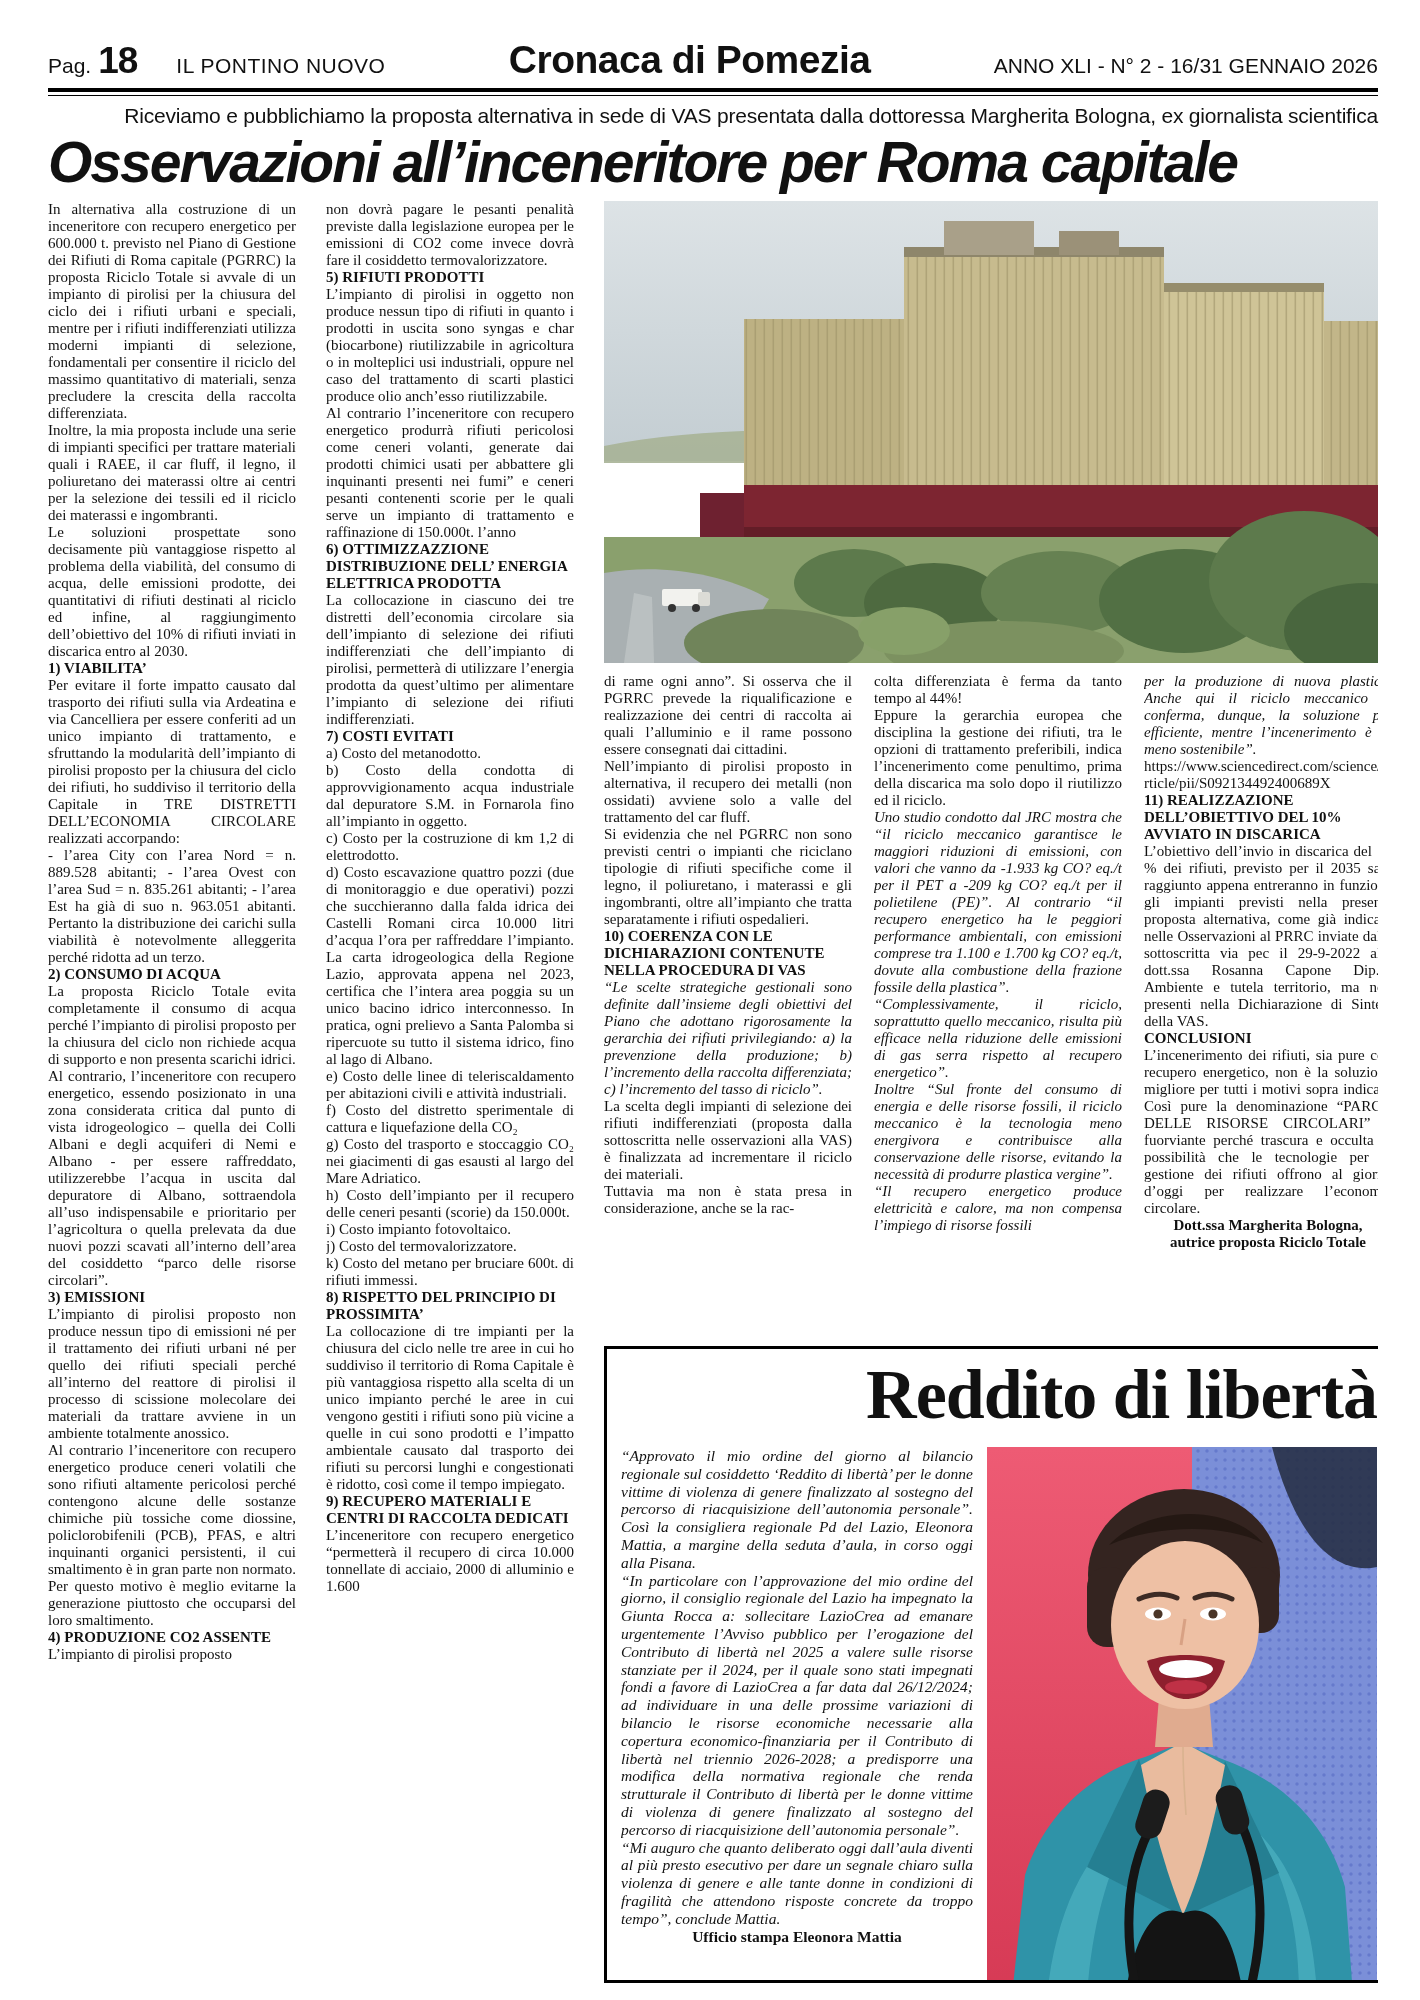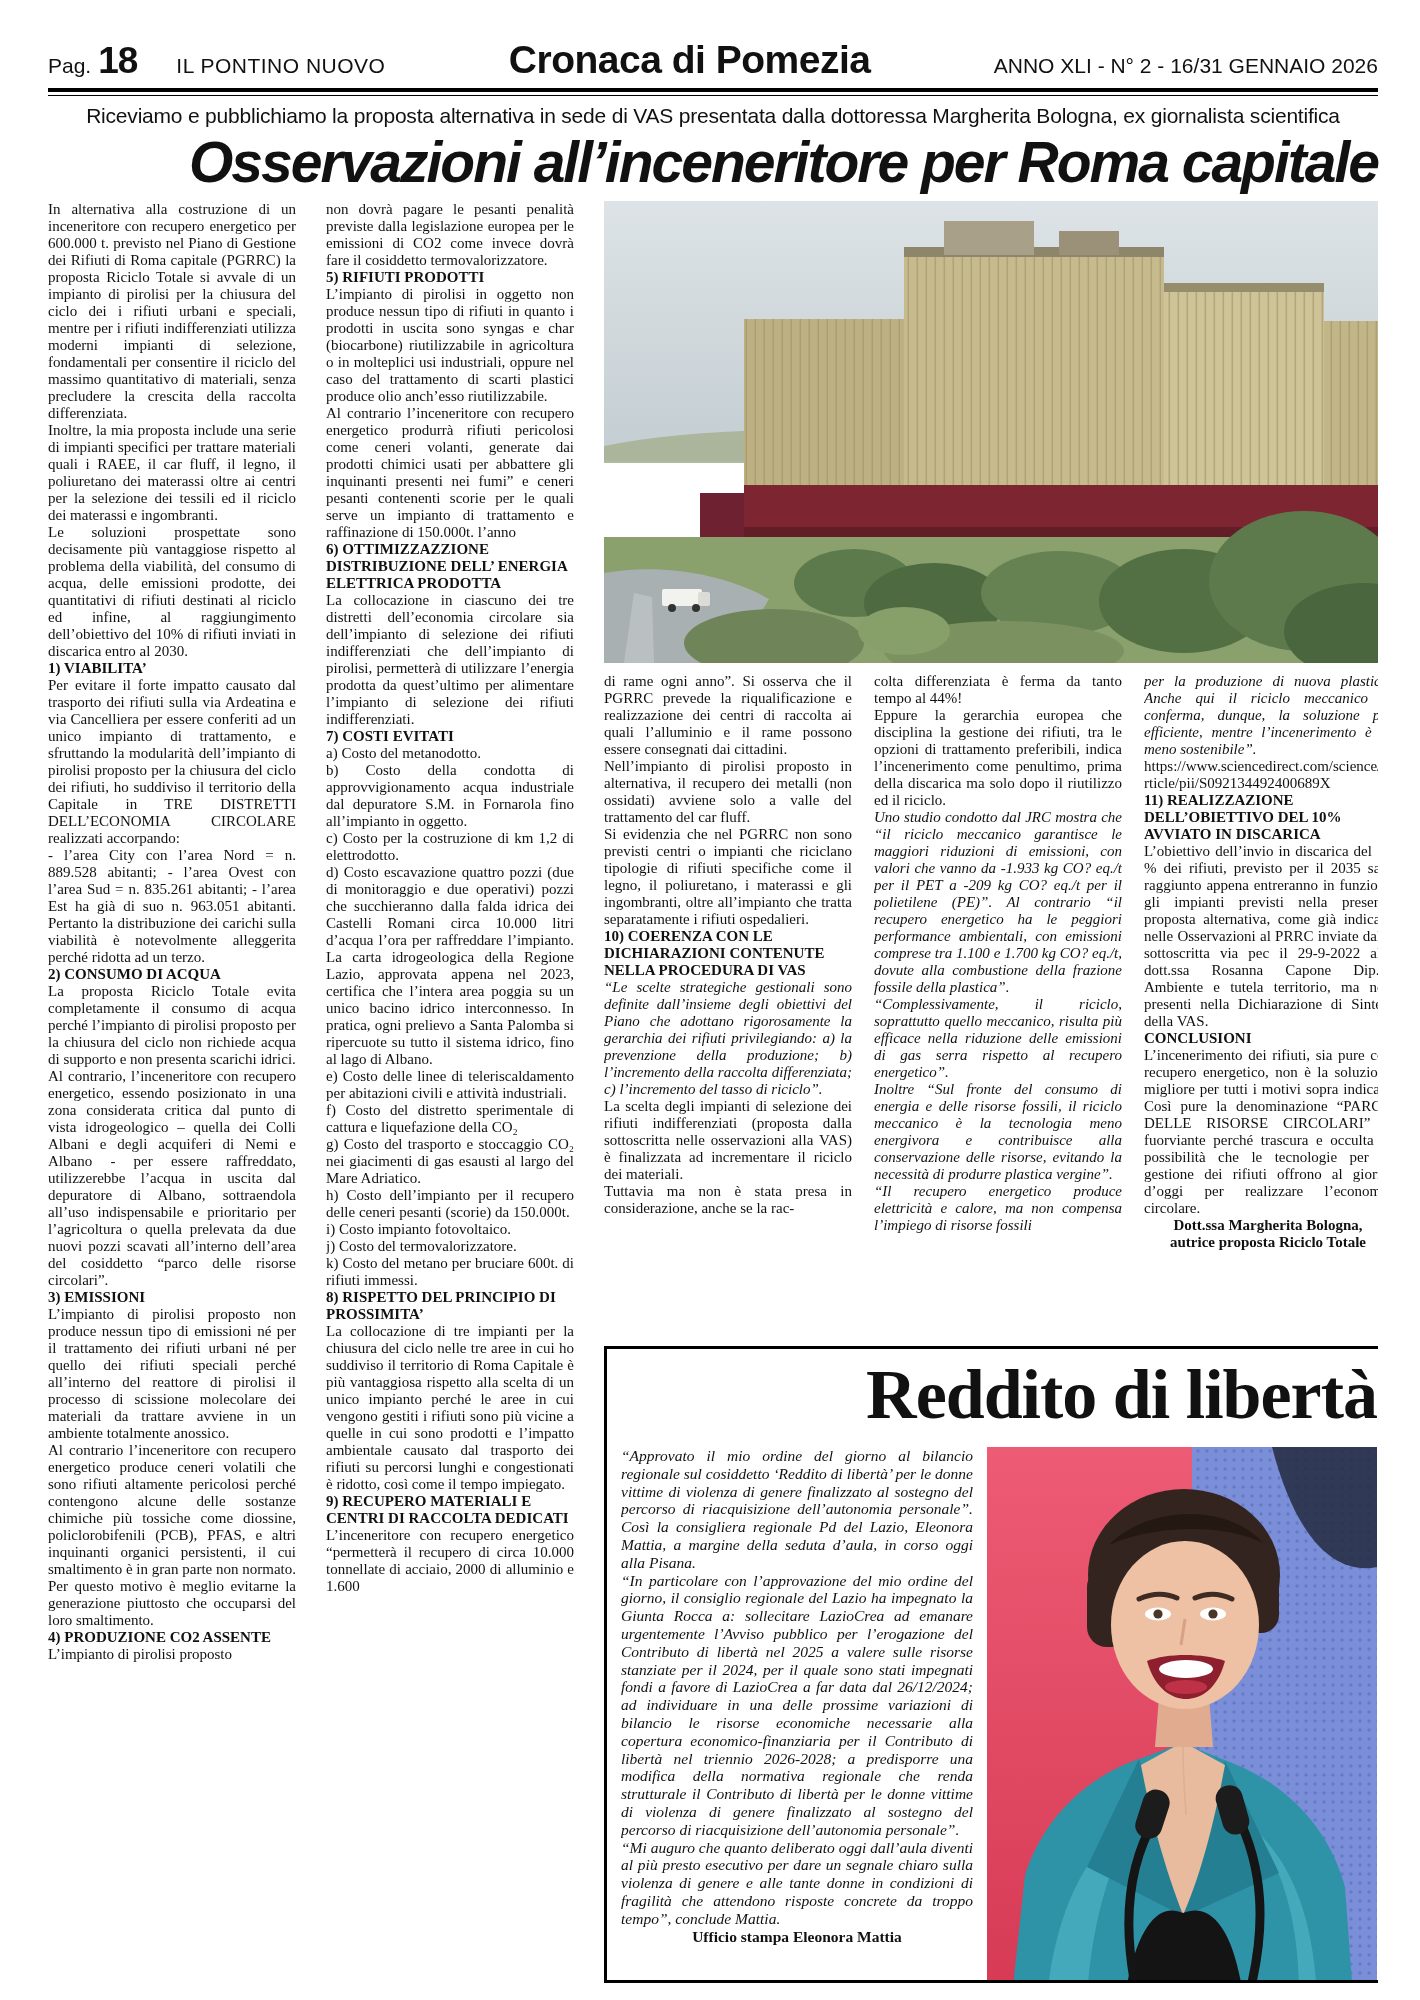--- a/index.html
+++ b/index.html
@@ -13,24 +13,24 @@
   .hleft{display:flex;align-items:baseline;gap:7px;}
   .pag-label{font-size:21px;}
   .pag-num{font-size:37px;font-weight:bold;letter-spacing:-1px;}
   .paper-name{font-size:21px;letter-spacing:.5px;margin-left:32px;}
   .section-title{font-size:39px;font-weight:bold;letter-spacing:-.5px;}
   .issue-info{font-size:21px;}
   .rule-thick{height:4px;background:#000;margin-top:6px;}
   .rule-thin{height:1px;background:#000;margin-top:3px;}
 
   
-  .kicker{font-family:"Liberation Sans",sans-serif;font-size:21px;text-align:center;
+  .kicker{font-family:"Liberation Sans",sans-serif;font-size:21px;text-align:right;
           margin-top:8px;letter-spacing:-.2px;}
   .headline{font-family:"Liberation Sans",sans-serif;font-weight:bold;font-style:italic;
-            font-size:57px;line-height:1.0;text-align:right;margin:6px 0 10px 0;
+            font-size:57px;line-height:1.0;text-align:left;margin:6px 0 10px 0;
             letter-spacing:-2px;}
 
   
   .main-row{display:flex;gap:30px;height:1795px;overflow:hidden;}
   .col{width:248px;flex:0 0 auto;overflow:hidden;font-size:15px;line-height:17px;}
   .blk{margin:0;text-align:justify;overflow-wrap:anywhere;}
   .blk.h{font-weight:bold;text-align:left;overflow-wrap:normal;}
   .blk.i{font-style:italic;}
   .blk.sig{font-weight:bold;text-align:center;font-style:normal;}
 

